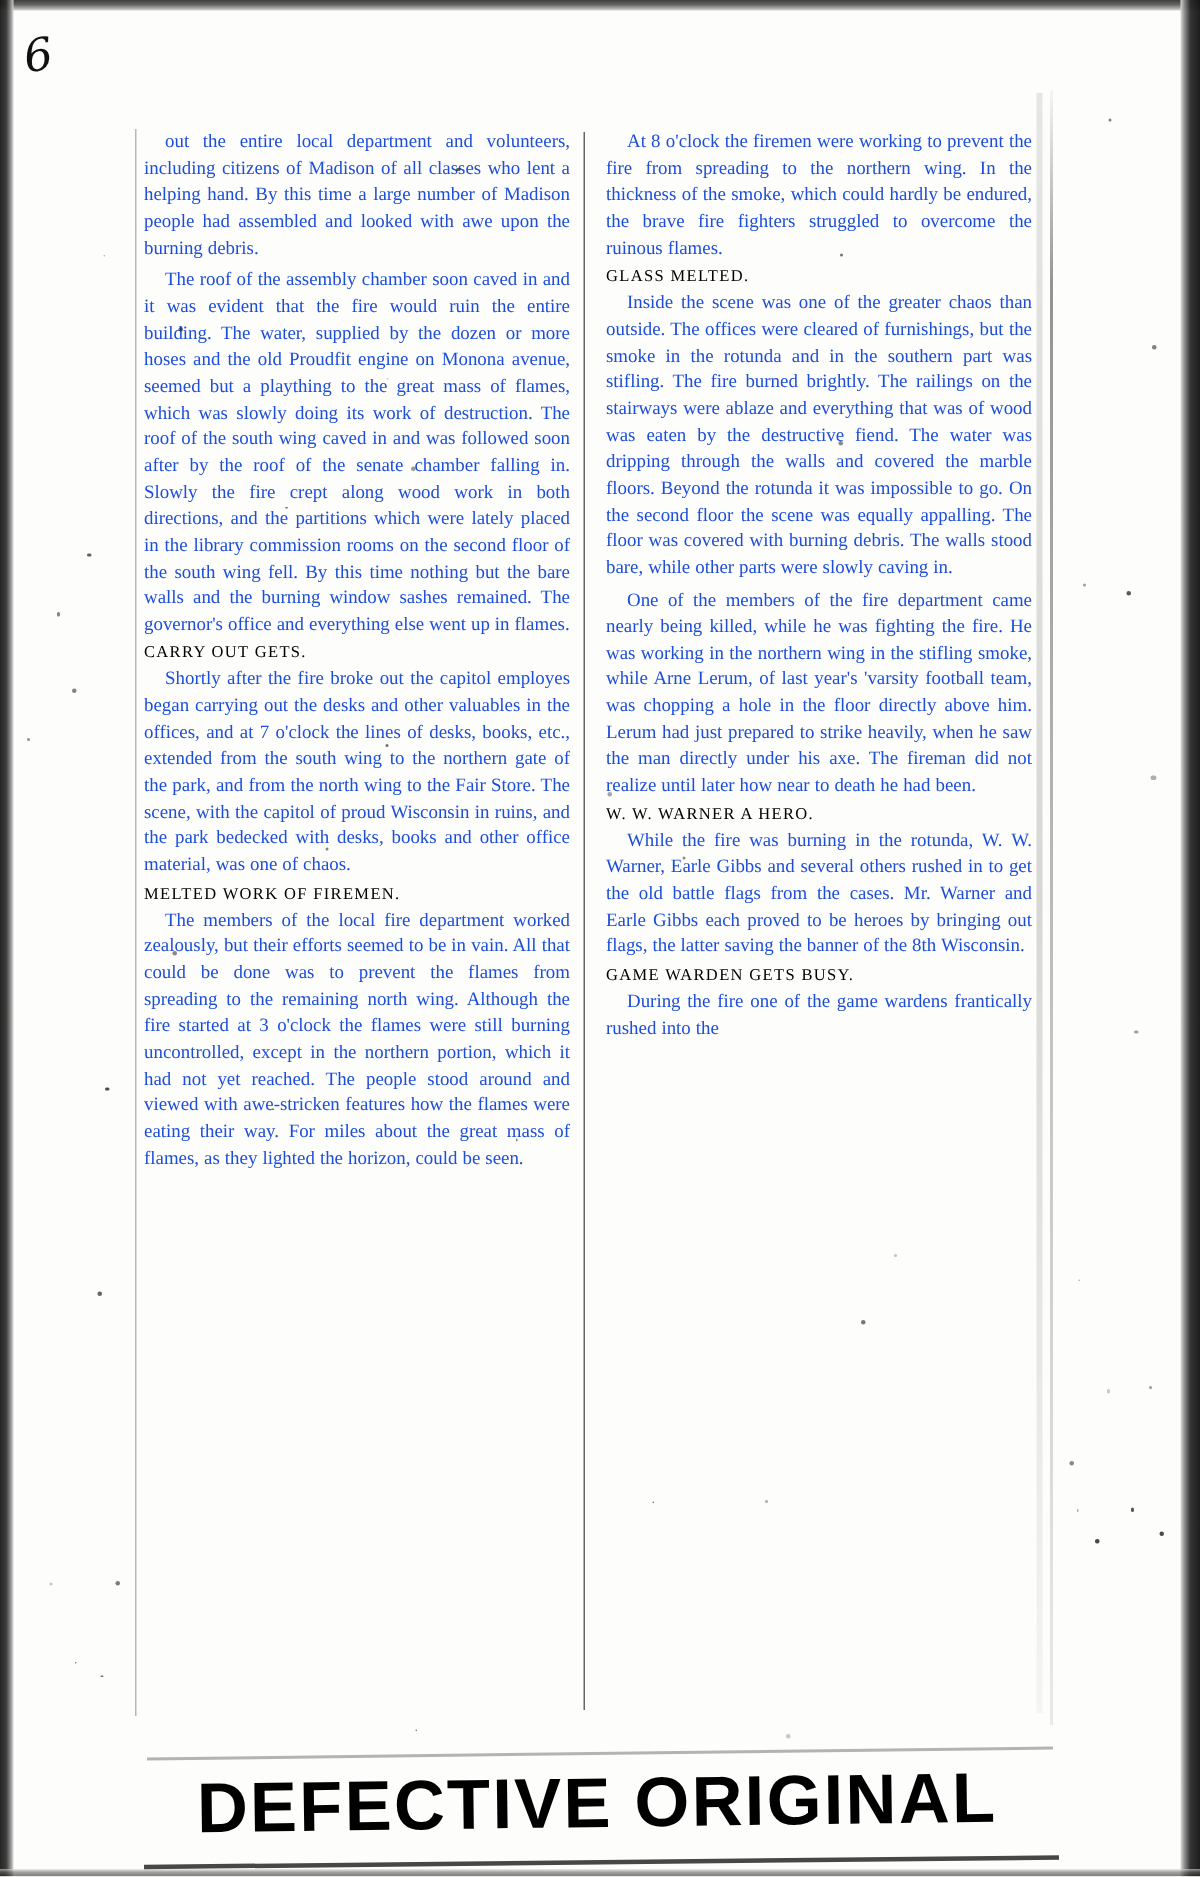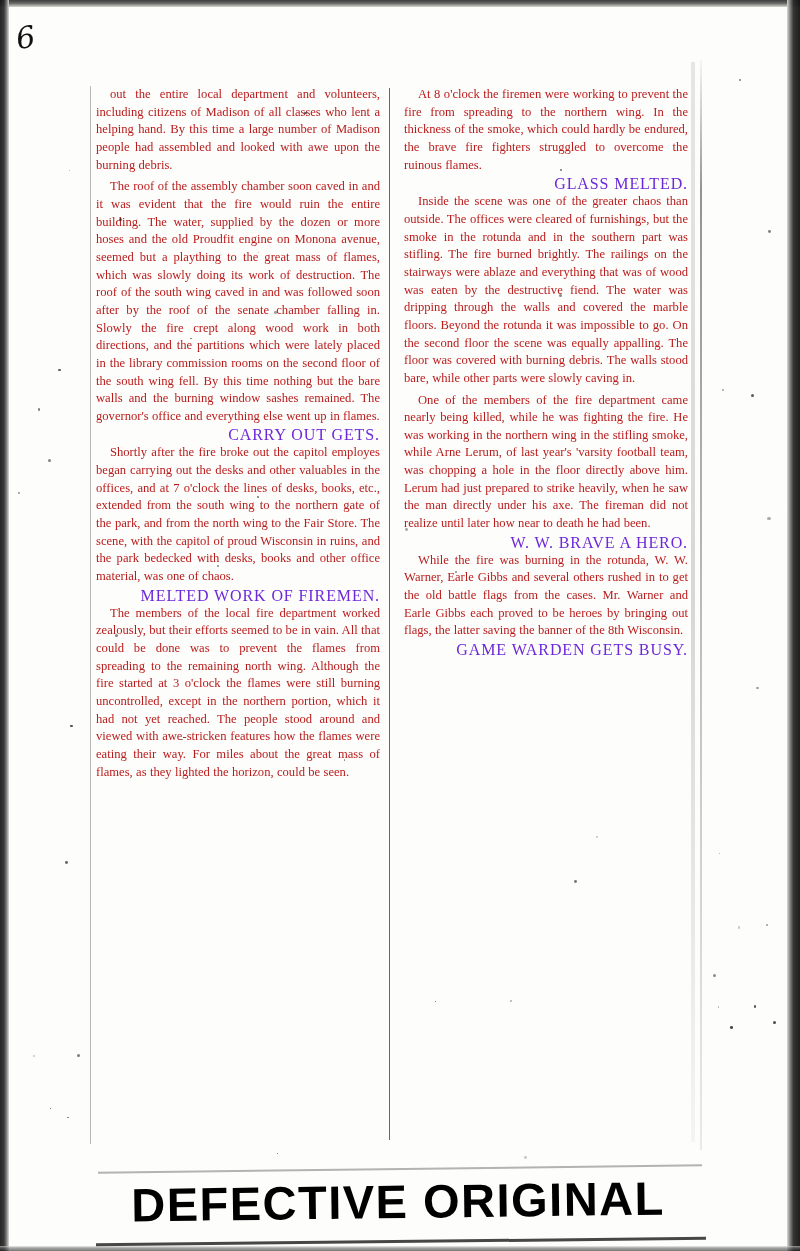--- a/index.html
+++ b/index.html
@@ -106,35 +106,35 @@
   .col.left  { padding-right: 10px; }
   .col.right { padding-left: 14px; }
 
   p.para {
     margin: 0;
     font-family: "Liberation Serif", serif;
     font-size: 12.6px;
     line-height: 17.65px;
     text-align: justify;
     text-align-last: left;
-    color: #b91c1c;
+    color: #1d4ed8;
     text-indent: 14px;
     word-spacing: .2px;
   }
   p.para + p.para { margin-top: 4px; }
 
   h2.subhead {
     margin: 1px 0 0 0;
     font-family: "Liberation Serif", serif;
-    font-size: 16px;
+    font-size: 11px;
     line-height: 18px;
     font-weight: normal;
-    text-align: right;
+    text-align: left;
     letter-spacing: .9px;
-    color: #6d28d9;
+    color: #000000;
   }
 
   
   .col.right { position: relative; }
 
   
   .stamp {
     position: absolute;
     left: 98px; top: 1174px;
     width: 600px;
@@ -197,23 +197,24 @@
           <h2 class="subhead">CARRY OUT GETS.</h2>
           <p class="para">Shortly after the fire broke out the capitol employes began carrying out the desks and other valuables in the offices, and at 7 o'clock the lines of desks, books, etc., extended from the south wing to the northern gate of the park, and from the north wing to the Fair Store. The scene, with the capitol of proud Wisconsin in ruins, and the park bedecked with desks, books and other office material, was one of chaos.</p>
           <h2 class="subhead">MELTED WORK OF FIREMEN.</h2>
           <p class="para">The members of the local fire department worked zealously, but their efforts seemed to be in vain. All that could be done was to prevent the flames from spreading to the remaining north wing. Although the fire started at 3 o'clock the flames were still burning uncontrolled, except in the northern portion, which it had not yet reached. The people stood around and viewed with awe-stricken features how the flames were eating their way. For miles about the great mass of flames, as they lighted the horizon, could be seen.</p>
         </div>
       <div class="col right" id="col-right">
           <p class="para">At 8 o'clock the firemen were working to prevent the fire from spreading to the northern wing. In the thickness of the smoke, which could hardly be endured, the brave fire fighters struggled to overcome the ruinous flames.</p>
           <h2 class="subhead">GLASS MELTED.</h2>
           <p class="para">Inside the scene was one of the greater chaos than outside. The offices were cleared of furnishings, but the smoke in the rotunda and in the southern part was stifling. The fire burned brightly. The railings on the stairways were ablaze and everything that was of wood was eaten by the destructive fiend. The water was dripping through the walls and covered the marble floors. Beyond the rotunda it was impossible to go. On the second floor the scene was equally appalling. The floor was covered with burning debris. The walls stood bare, while other parts were slowly caving in.</p>
           <p class="para">One of the members of the fire department came nearly being killed, while he was fighting the fire. He was working in the northern wing in the stifling smoke, while Arne Lerum, of last year's 'varsity football team, was chopping a hole in the floor directly above him. Lerum had just prepared to strike heavily, when he saw the man directly under his axe. The fireman did not realize until later how near to death he had been.</p>
-          <h2 class="subhead">W. W. BRAVE A HERO.</h2>
+          <h2 class="subhead">W. W. WARNER A HERO.</h2>
           <p class="para">While the fire was burning in the rotunda, W. W. Warner, Earle Gibbs and several others rushed in to get the old battle flags from the cases. Mr. Warner and Earle Gibbs each proved to be heroes by bringing out flags, the latter saving the banner of the 8th Wisconsin.</p>
           <h2 class="subhead">GAME WARDEN GETS BUSY.</h2>
+          <p class="para">During the fire one of the game wardens frantically rushed into the</p>
         </div>
     </div>
   </div>
 
   <div class="stamp-rule-top"></div>
   <div class="stamp">
     <div class="stamp-text">DEFECTIVE ORIGINAL</div>
   </div>
   <div class="stamp-rule-bottom"></div>
 

